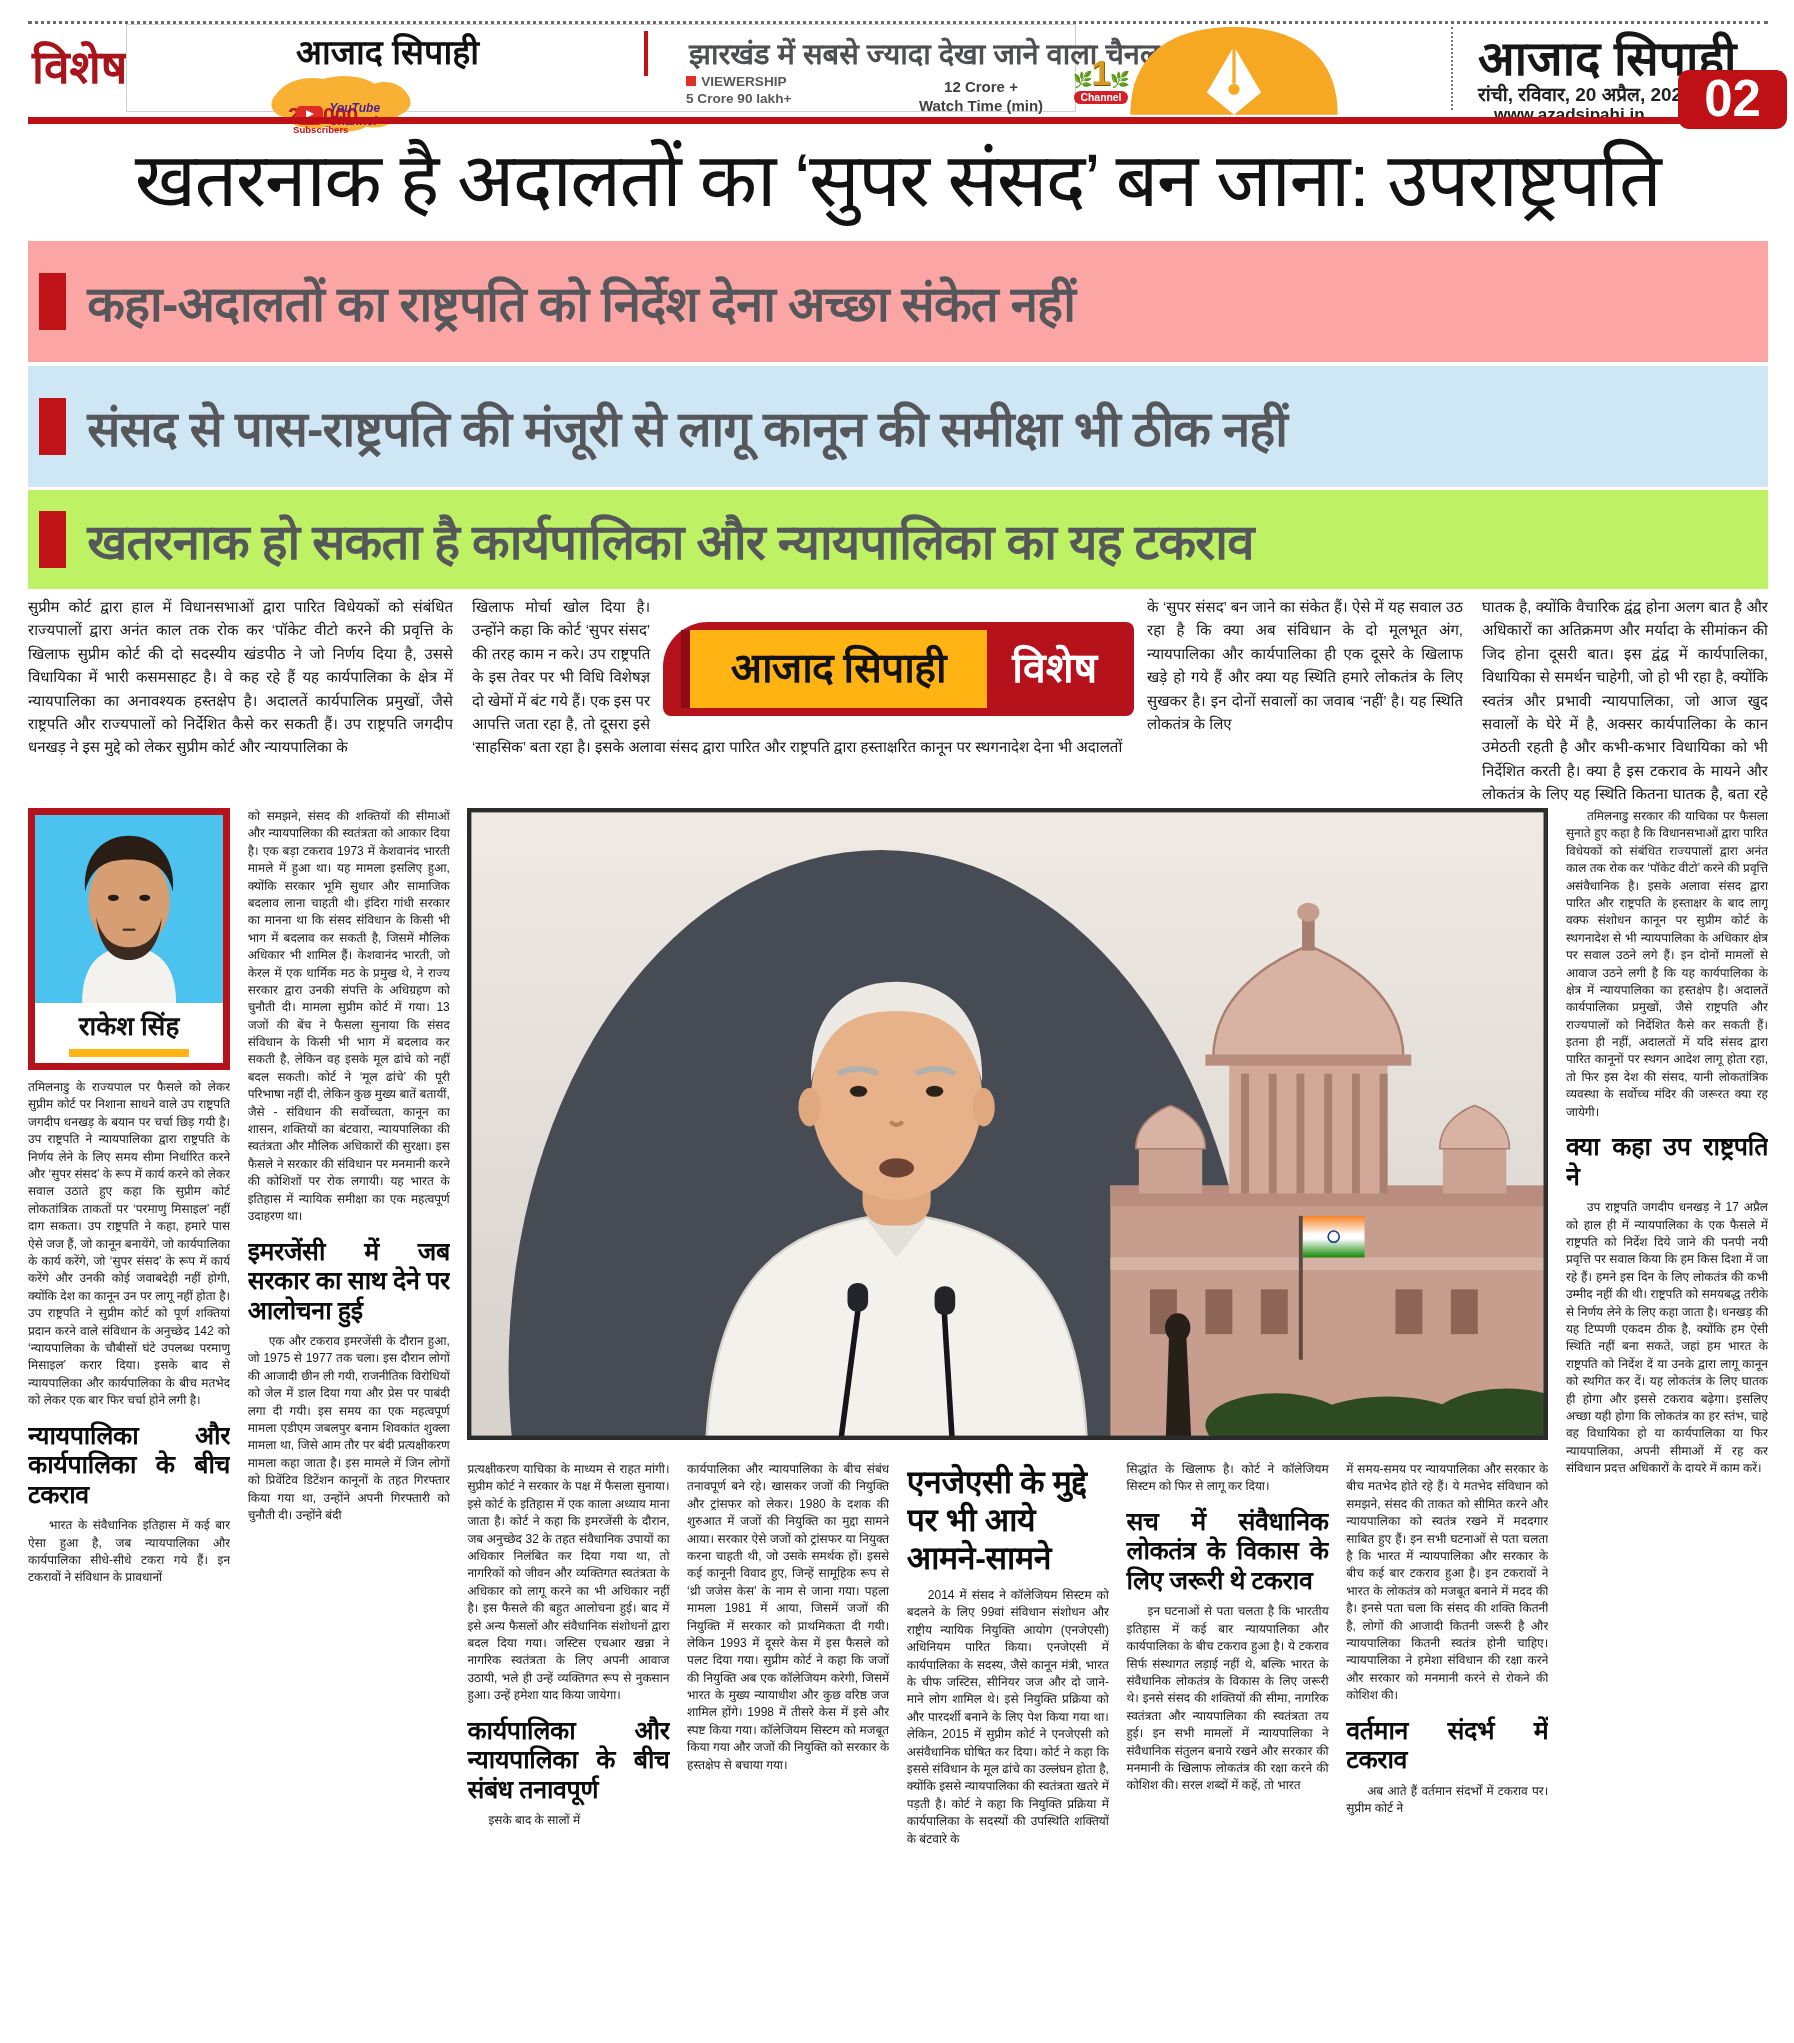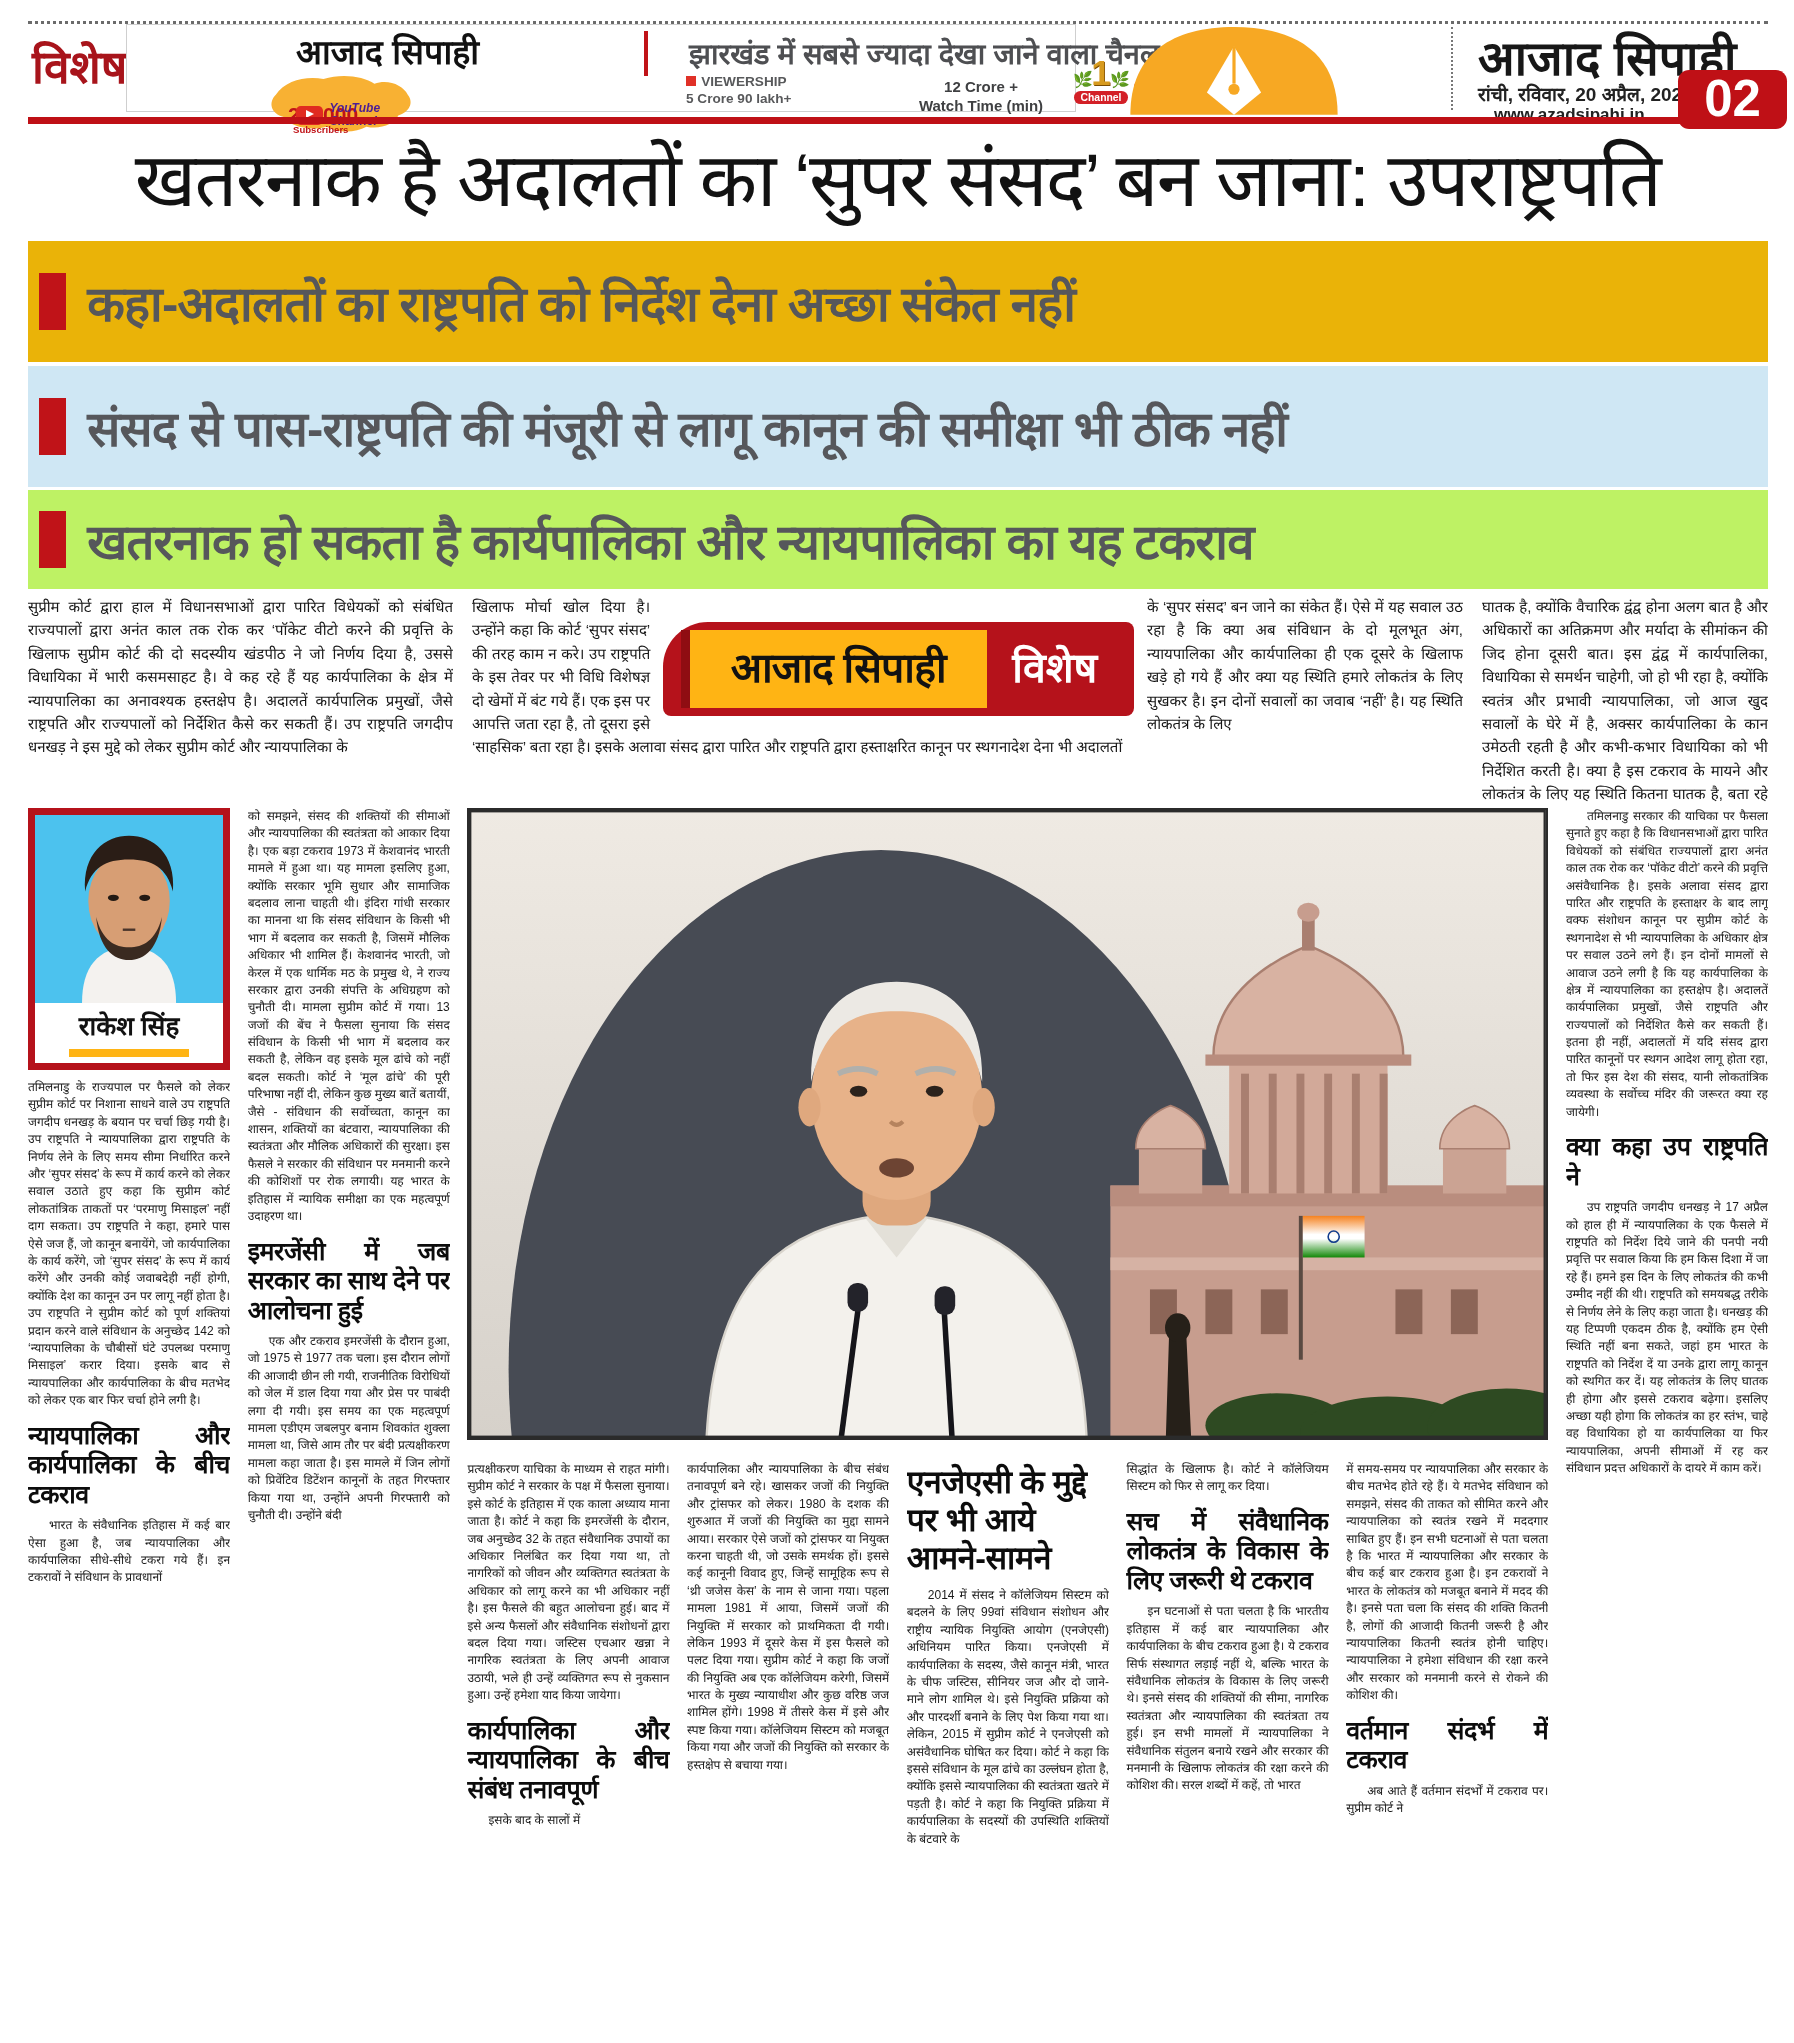--- a/index.html
+++ b/index.html
@@ -45,21 +45,21 @@
   .dateline{position:absolute;top:81px;left:1478px;font-size:19px;font-weight:bold;color:#222;white-space:nowrap;}
   .weburl{position:absolute;top:105px;left:1494px;font-size:17px;font-weight:bold;color:#222;}
   .pagenum{position:absolute;top:70px;left:1678px;width:109px;height:59px;background:#bf1016;
            border-radius:11.2px;color:#fff;font-size:51px;font-weight:bold;text-align:center;line-height:57px;}
   .redrule{position:absolute;top:117px;left:28px;width:1652px;height:7.2px;background:#bf1016;}
 
   
   .headline{position:absolute;top:126px;left:0;width:1795px;text-align:center;font-size:75px;
             font-weight:normal;color:#121212;letter-spacing:-1.6px;white-space:nowrap;}
   .band{position:absolute;left:28px;width:1740px;display:flex;align-items:center;box-sizing:border-box;padding-left:11.2px;}
-  .band1{top:241px;height:121px;background:#eab308;}
+  .band1{top:241px;height:121px;background:#fca5a5;}
   .band2{top:366px;height:121px;background:#cfe7f4;}
   .band3{top:490px;height:99px;background:#bef264;}
   .bsq{width:27px;height:57px;background:#c01318;margin-right:21px;flex:none;}
   .btext{font-size:49px;font-weight:bold;color:#56575b;white-space:nowrap;letter-spacing:-0.8px;}
 
   
   .intro{position:absolute;top:595px;left:28px;width:1740px;height:212px;font-size:15px;
          line-height:1.56;text-align:justify;color:#161616;}
   .icol{position:absolute;top:0;height:212px;overflow:hidden;}
   .ic1{left:0;width:425px;}

